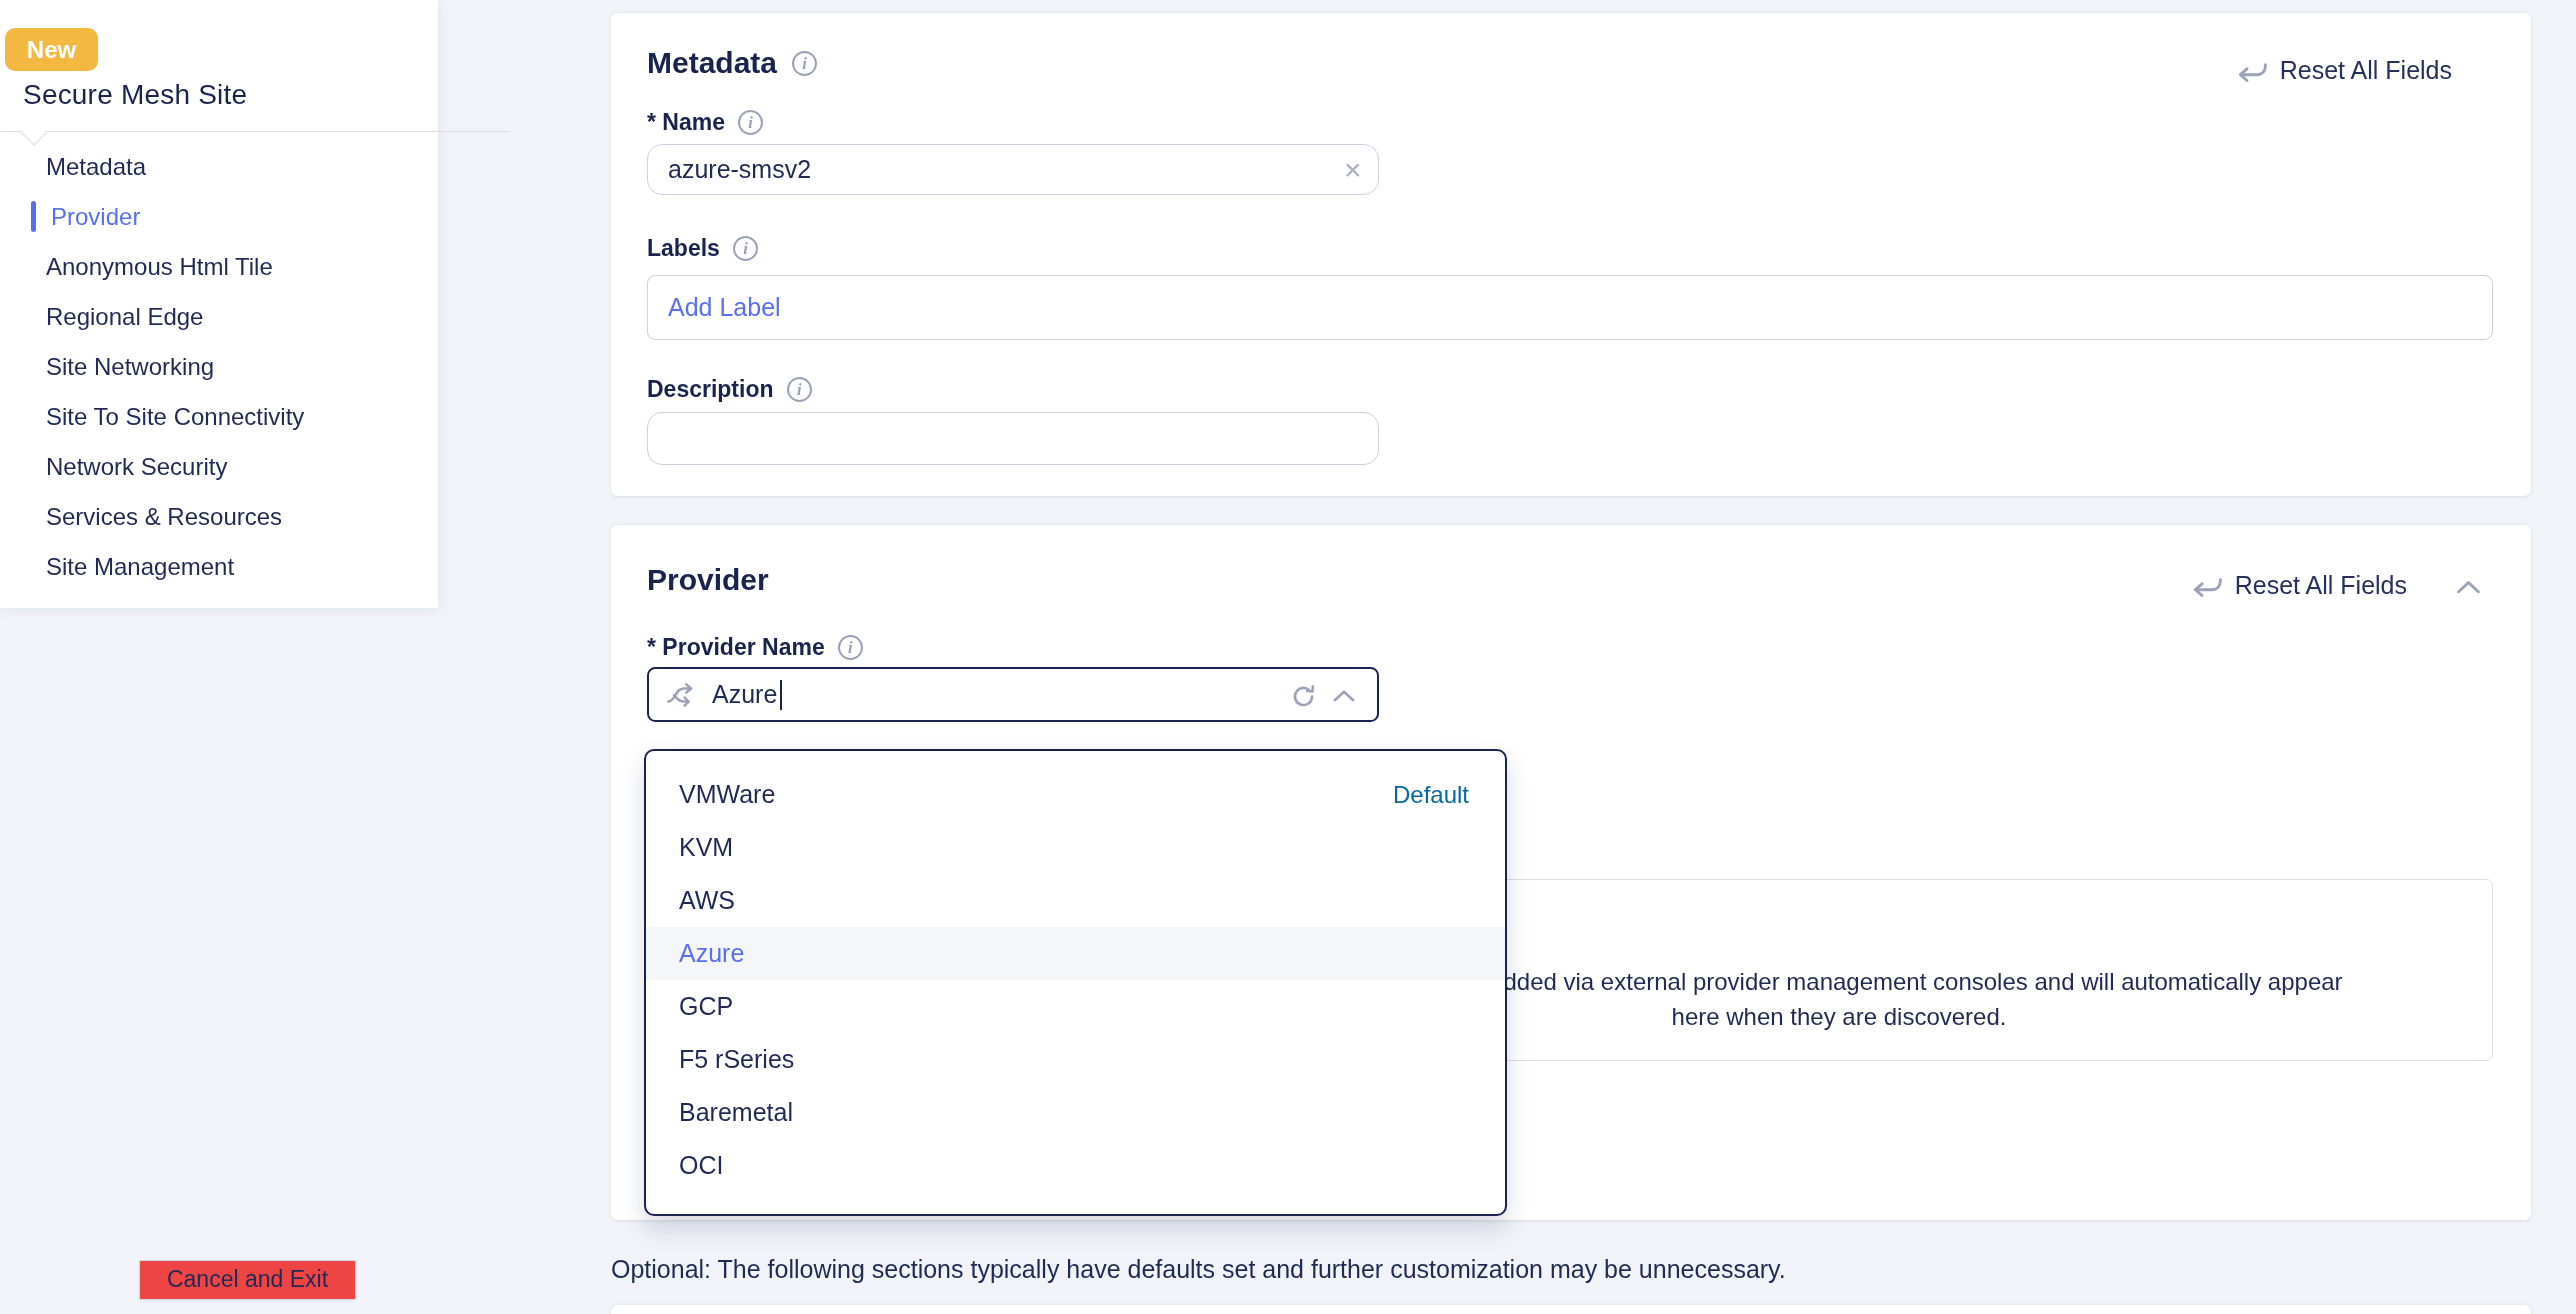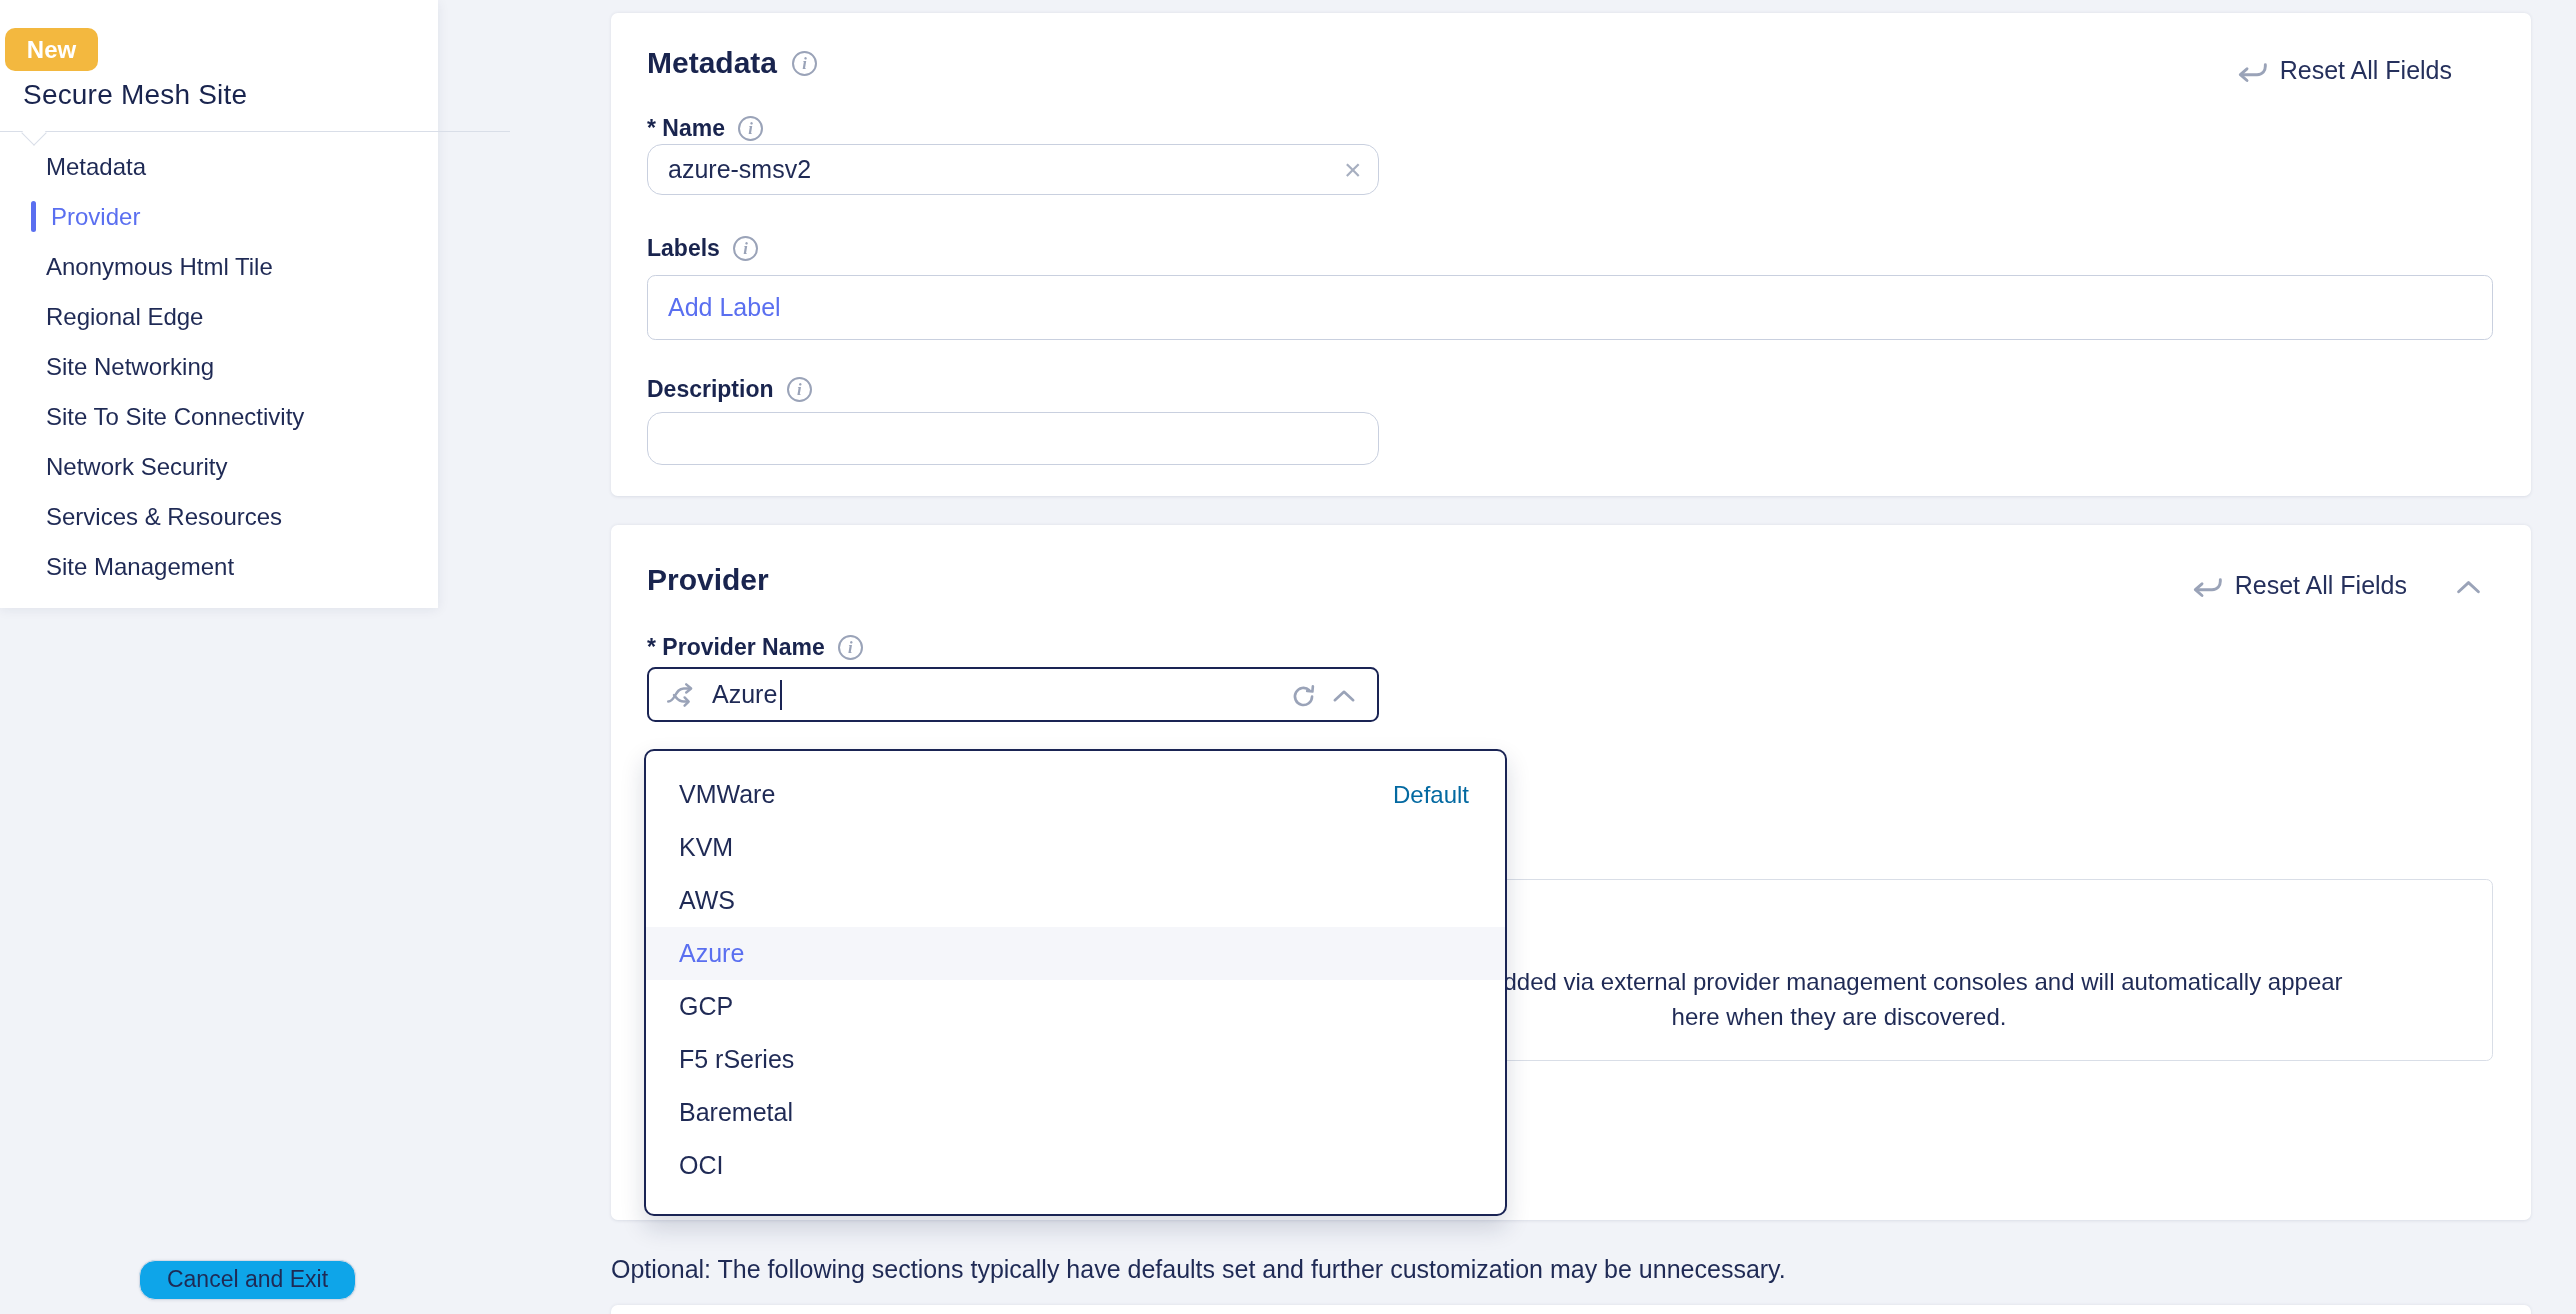--- a/index.html
+++ b/index.html
@@ -42,21 +42,21 @@
   }
   .nav-item.active { color:#5A6FF0; }
   .nav-item.active::before {
     content:""; position:absolute; left:31px; top:9px; width:5px; height:31px;
     background:#5A6FF0; border-radius:2.5px;
   }
   .nav-item.active { padding-left:51px; }
 
   .cancel-btn {
     position:absolute; left:139px; top:1260px; width:217px; height:40px;
-    background:#0ea5e9; border:1.7px solid #D4DAE6; border-radius:16px;
+    background:#ef4444; border:1.7px solid #D4DAE6; border-radius:0;
     font-size:23px; color:#1F2A55; text-align:center; line-height:36px;
     box-shadow:0 0.8px 2.5px rgba(25,36,78,0.08); cursor:pointer;
   }
 
   
   .card {
     position:absolute; left:611px; width:1920px; background:#FFFFFF;
     border-radius:6.6px; box-shadow:0 0.8px 3.3px rgba(25,36,78,0.10);
   }
   .card.metadata { top:13.2px; height:483px; }
@@ -186,21 +186,21 @@
     <span class="info-icon">i</span>
   </div>
   <div class="reset-group">
     <svg class="icon" width="35" height="35" viewBox="0 0 42 42">
       <path d="M11 26 h19 c7 0 10 -5 10 -10 v-2" fill="none" stroke="#9AA3B8" stroke-width="3.5" stroke-linecap="round"></path>
       <path d="M18 19 l-8 7 8 7" fill="none" stroke="#9AA3B8" stroke-width="3.5" stroke-linecap="round" stroke-linejoin="round"></path>
     </svg>
     <span>Reset All Fields</span>
   </div>
 
-  <div class="field-label" style="top:96px;margin-top:6px;">
+  <div class="field-label" style="top:96px;">
     <span>* Name</span>
     <span class="info-icon">i</span>
   </div>
   <div class="text-input" style="top:131px; width:732px; height:51px;">
     <span style="margin-left:20px;">azure-smsv2</span>
     <span class="clear-x">×</span>
   </div>
 
   <div class="field-label" style="top:222px;">
     <span>Labels</span>

